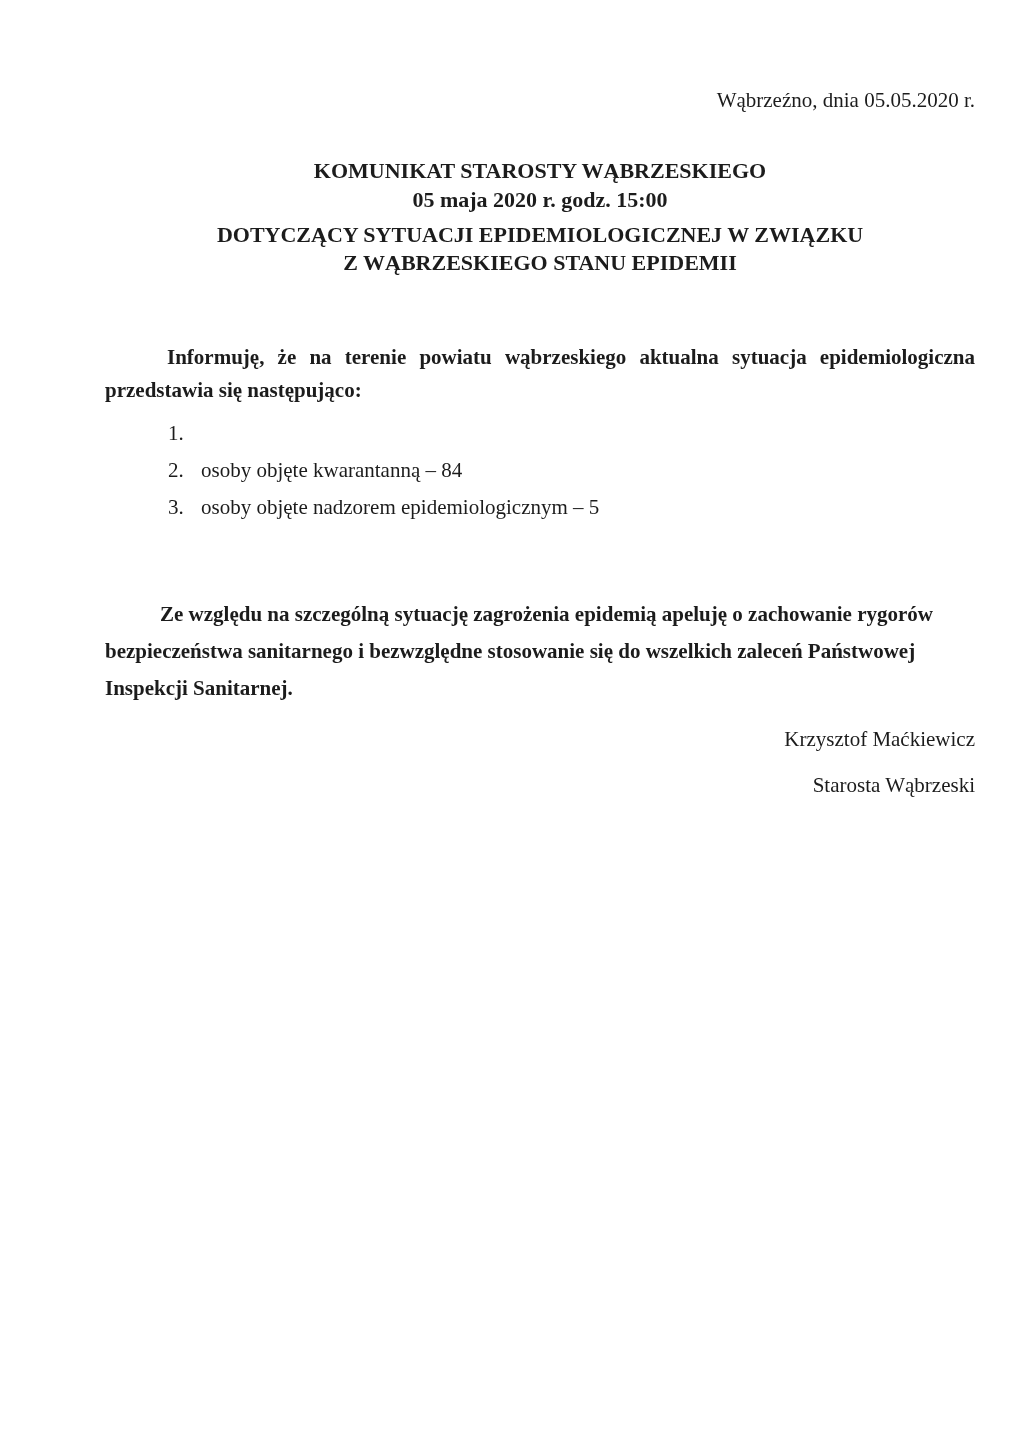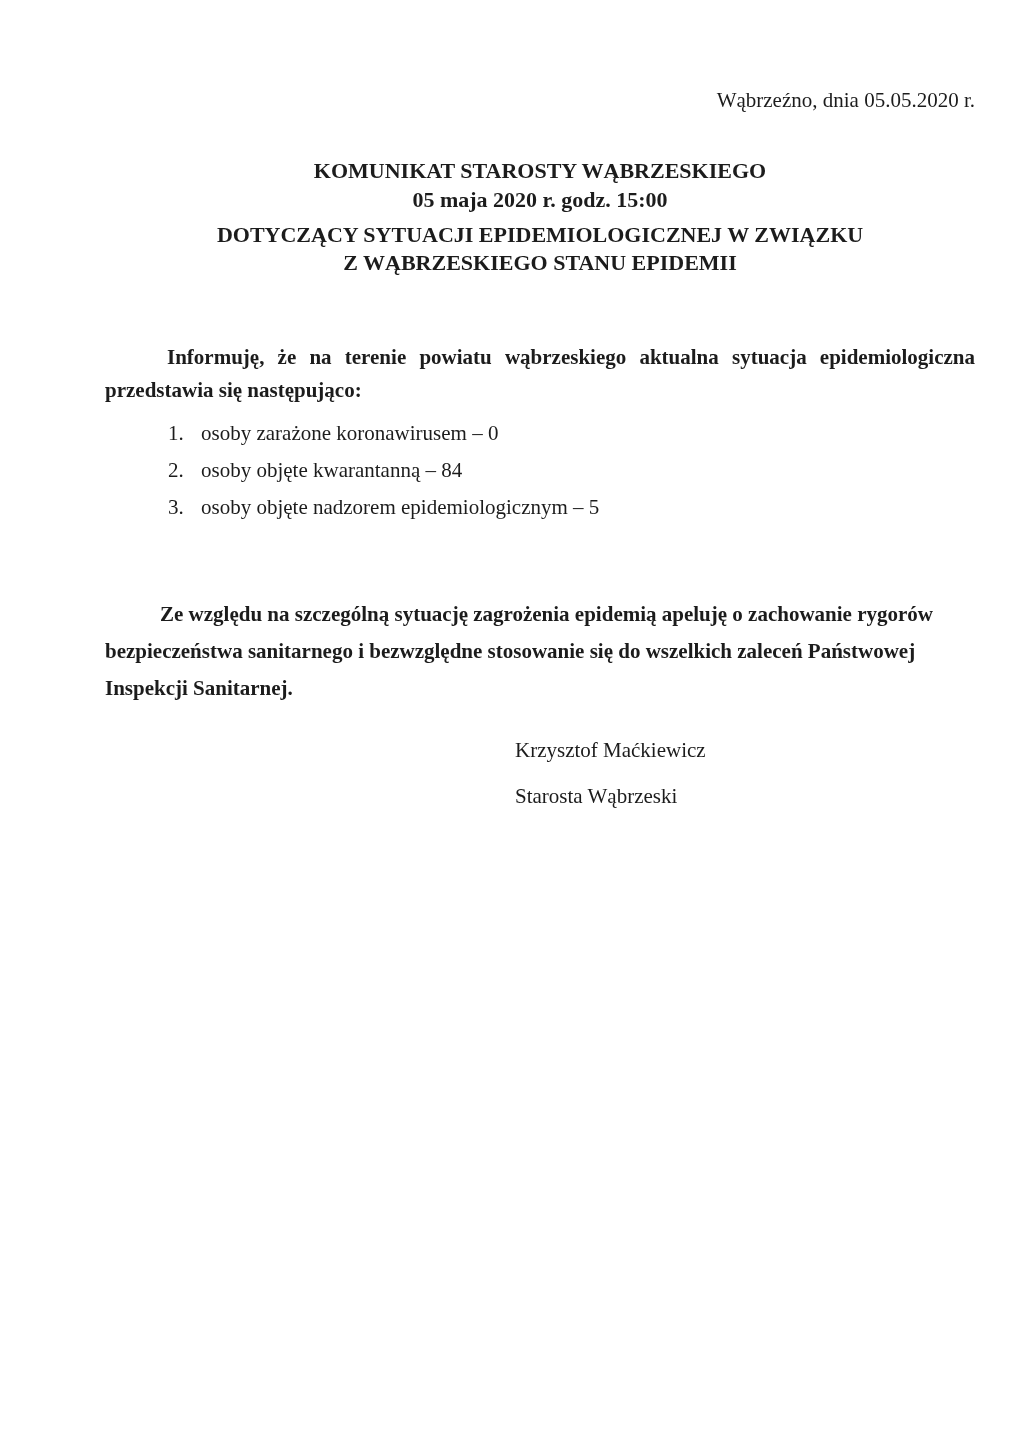--- a/index.html
+++ b/index.html
@@ -68,22 +68,22 @@
   }
   .closing {
     margin: 32px 0 0 0;
     font-size: 21px;
     line-height: 35px;
     text-align: justify;
     text-indent: 62px;
   }
   .signature {
     width: 460px;
-    margin: 31px 0 0 auto;
-    text-align: left;
+    margin: 20px 0 0 auto;
+    text-align: right;
     font-size: 21px;
   }
   .signature .sig-name {
     margin: 0;
     line-height: 25px;
   }
   .signature .sig-title {
     margin: 21px 0 0 0;
     line-height: 25px;
   }
@@ -103,21 +103,20 @@
   <div class="subtitle-block">
     <div>DOTYCZĄCY SYTUACJI EPIDEMIOLOGICZNEJ W ZWIĄZKU</div>
     <div>Z WĄBRZESKIEGO STANU EPIDEMII</div>
   </div>
 
   <p class="intro">Informuję, że na terenie powiatu wąbrzeskiego aktualna sytuacja epidemiologiczna przedstawia się następująco:</p>
 
   <div class="num-list">
     <div class="row">
       <span class="num">1.</span>
-      <span class="txt">osoby zarażone koronawirusem – 0</span>
     </div>
     <div class="row">
       <span class="num">2.</span>
       <span class="txt">osoby objęte kwarantanną – 84</span>
     </div>
     <div class="row">
       <span class="num">3.</span>
       <span class="txt">osoby objęte nadzorem epidemiologicznym – 5</span>
     </div>
   </div>

